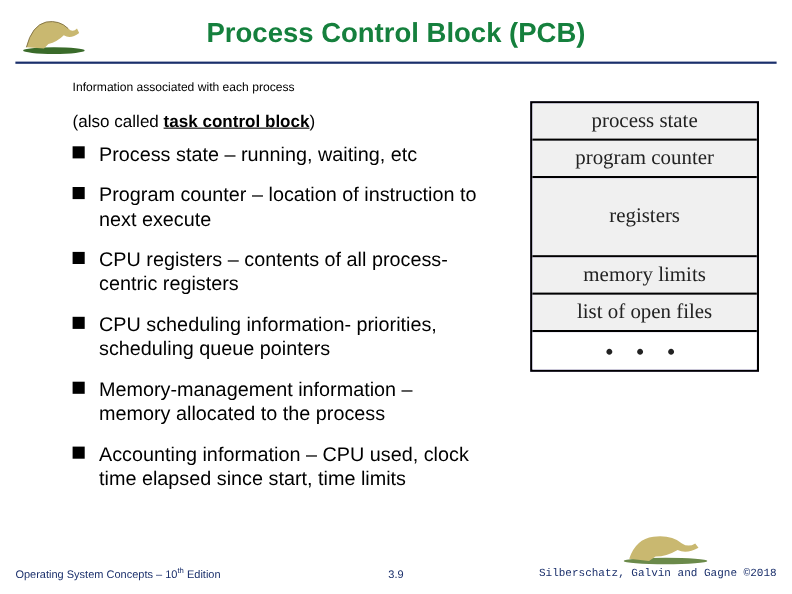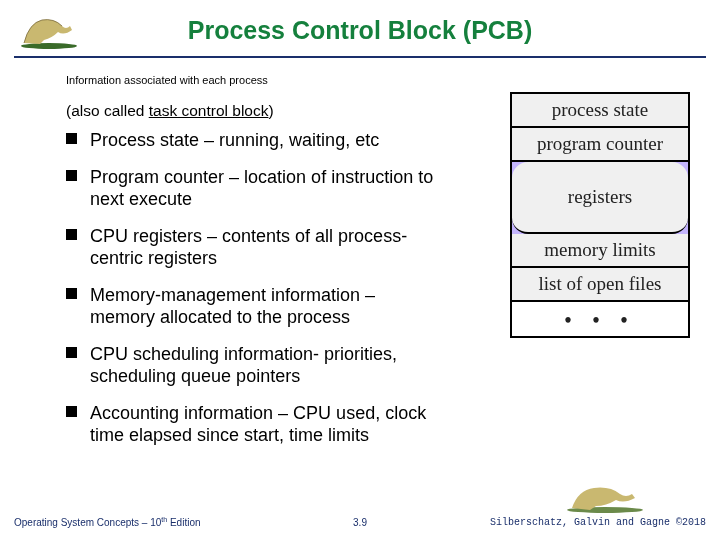--- a/index.html
+++ b/index.html
@@ -27,54 +27,54 @@
     height: 2px; background: #1a2f6b;
   }
   .intro1 {
     position: absolute; top: 74px; left: 66px;
     font-size: 11px;
   }
   .intro2 {
     position: absolute; top: 102px; left: 66px;
     font-size: 15.5px;
   }
-  .tcb { font-weight: normal; text-decoration: underline; margin-top: 41px; }
+  .tcb { font-weight: bold; text-decoration: underline; margin-top: 41px; }
   .bullets {
     position: absolute; top: 130px; left: 66px;
     width: 370px;
     list-style: none;
   }
   .bullets li {
     position: relative;
     padding-left: 24px;
     font-size: 18px;
     line-height: 1.22;
     margin-bottom: 15px;
   }
   .bullets li::before {
     content: "";
     position: absolute; left: 0; top: 3px;
     width: 11px; height: 11px; background: #000;
   }
   .diagram {
     position: absolute; top: 92px; right: 30px;
-    width: 180px;
+    width: 208px;
     border: 2px solid #000;
     background: #c4b5fd;
   }
   .diagram .row {
     border-bottom: 2px solid #000;
     padding: 5px 0;
     text-align: center;
     font-family: "Times New Roman", serif;
     font-size: 19px;
     background: #f0f0f0;
     color: #222;
   }
-  .diagram .row.tall { padding: 24px 0; border-radius: 16px; }
+  .diagram .row.tall { padding: 24px 0; }
   .diagram .row:last-child { border-bottom: none; }
   .diagram .dots {
     border-bottom: none;
     font-size: 20px;
     letter-spacing: 8px;
     font-weight: bold;
     background: #fff;
     padding: 7px 0 4px 0;
   }
   .footer {
@@ -106,22 +106,22 @@
 
   <div class="intro1">Information associated with each process</div>
   <div class="intro2">
     <span>(also called </span><span class="tcb">task control block</span><span>)</span>
   </div>
 
   <ul class="bullets">
     <li>Process state – running, waiting, etc</li>
     <li>Program counter – location of instruction to next execute</li>
     <li>CPU registers – contents of all process-centric registers</li>
+    <li>CPU scheduling information- priorities, scheduling queue pointers</li>
     <li>Memory-management information – memory allocated to the process</li>
-    <li>CPU scheduling information- priorities, scheduling queue pointers</li>
     <li>Accounting information – CPU used, clock time elapsed since start, time limits</li>
   </ul>
 
   <div class="diagram">
     <div class="row">process state</div>
     <div class="row">program counter</div>
     <div class="row tall">registers</div>
     <div class="row">memory limits</div>
     <div class="row">list of open files</div>
     <div class="row dots">• • •</div>

